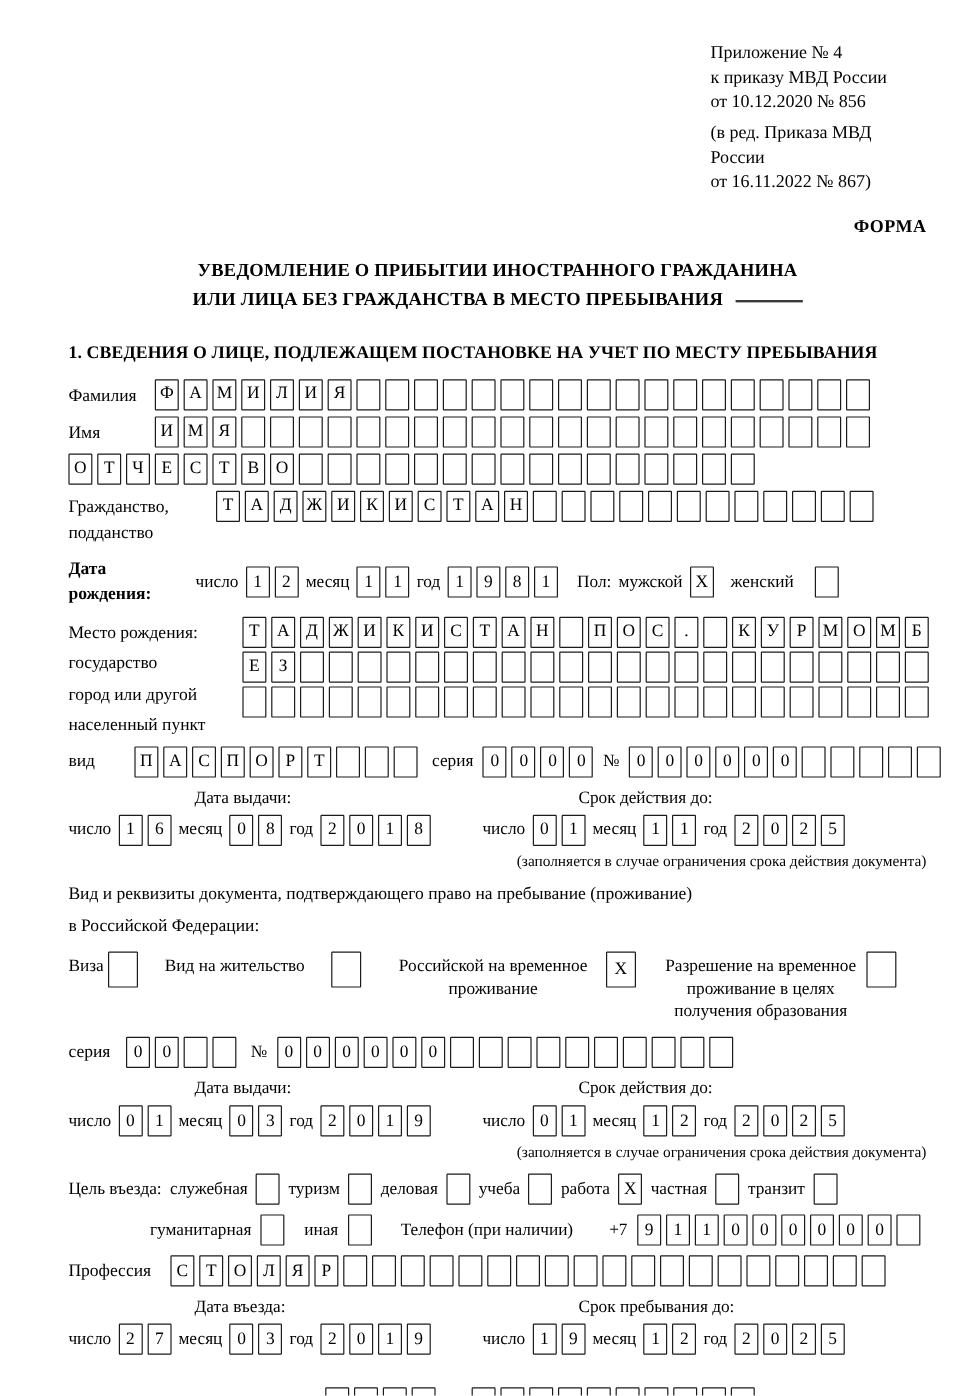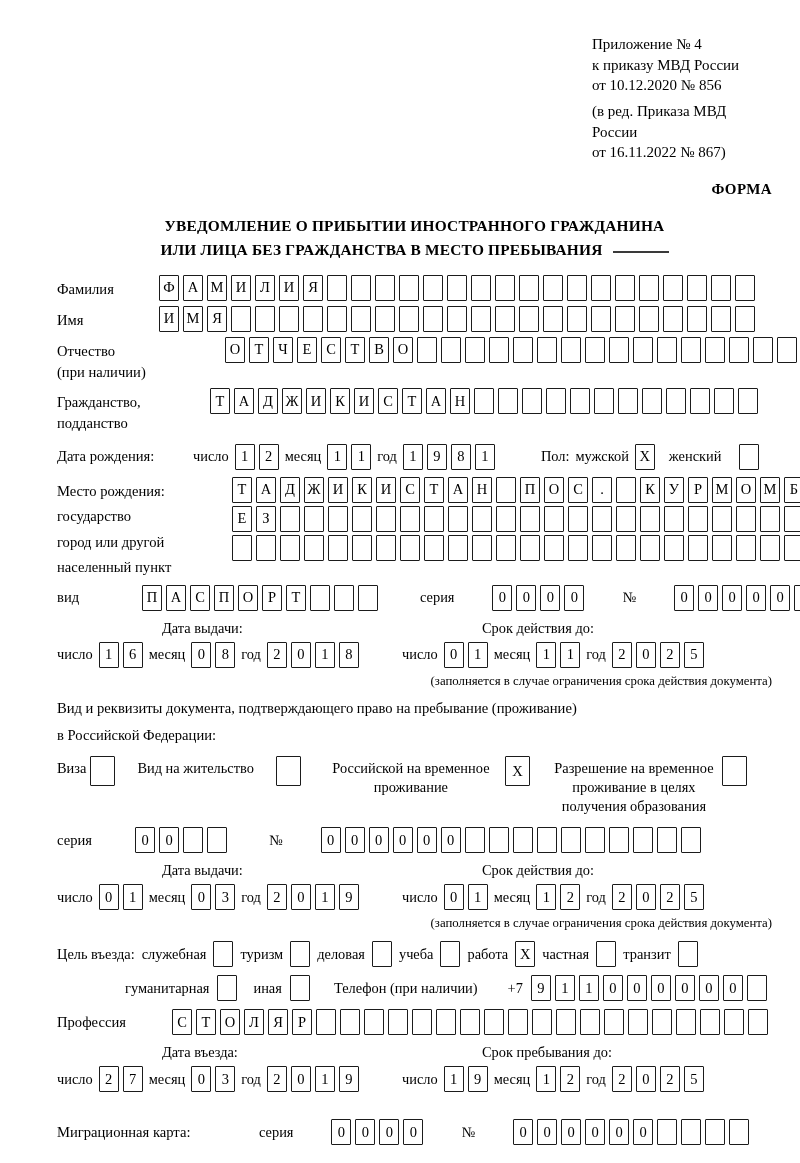--- a/index.html
+++ b/index.html
@@ -10,30 +10,30 @@
   .appendix{width:180px;margin-left:auto;font-size:15px;line-height:1.38;}
   .appendix .grp2{margin-top:5px;}
   .forma{ text-align:right; font-weight:bold; font-size:15px; margin-top:18px; letter-spacing:.4px;}
 
   
   .title{ text-align:center; font-weight:bold; font-size:15.4px; line-height:1.55; margin-top:16px; letter-spacing:.2px;}
   .blank-line{display:inline-block;width:56px;height:2px;background:#3a3a3a;margin-left:10px;vertical-align:2px;}
   .sect{ font-weight:bold; font-size:14.8px; margin-top:24px; letter-spacing:.1px;}
 
   
-  .frow{display:flex;align-items:flex-start;margin-top:5px;flex-wrap:nowrap;gap:30px;}
+  .frow{display:flex;align-items:flex-start;margin-top:5px;flex-wrap:nowrap;}
   .lbl{font-size:14.6px;line-height:1.45;flex:none;padding-top:4px;}
   .lbl2{font-size:14.6px;line-height:1.75;flex:none;padding-top:2px;}
   .boxes{display:flex;gap:4px;flex:none;}
   .bx{flex:none;width:20px;height:26px;box-sizing:border-box;border:1.5px solid #1b1b1b;border-radius:1px;
       display:flex;align-items:center;justify-content:center;font-size:14.5px;background:#fff;}
   .cbx .bx{width:25px;height:30px;}
   .stack{display:flex;flex-direction:column;gap:3px;}
 
-  .w72{width:72px;} .w100{width:100px;} .w123{width:123px;}
+  .w72{width:72px;} .w100{width:100px;font-weight:bold;} .w123{width:123px;}
   .w138{width:138px;} .w145{width:145px;} .w150{width:150px;} .w48{width:48px;}
   .w55{width:55px;} .w85{width:85px;}
 
   .dochead{ text-align:center; font-weight:bold; font-size:14.4px; margin-top:8px;}
 
   .inl{display:flex;align-items:center;gap:6px;flex:none;}
   .sp8{margin-left:8px;} .sp12{margin-left:12px;} .sp16{margin-left:16px;} .sp22{margin-left:22px;}
 
   
   .dhead{position:relative;height:20px;margin-top:9px;font-size:14.4px;}
@@ -67,20 +67,21 @@
     <div>от 16.11.2022 № 867)</div>
   </div>
 
   <div class="forma">ФОРМА</div>
 
   <div class="title">
     <div>УВЕДОМЛЕНИЕ О ПРИБЫТИИ ИНОСТРАННОГО ГРАЖДАНИНА</div>
     <div><span>ИЛИ ЛИЦА БЕЗ ГРАЖДАНСТВА В МЕСТО ПРЕБЫВАНИЯ</span><span class="blank-line"></span></div>
   </div>
 
+  <div class="sect">1. СВЕДЕНИЯ О ЛИЦЕ, ПОДЛЕЖАЩЕМ ПОСТАНОВКЕ НА УЧЕТ ПО МЕСТУ ПРЕБЫВАНИЯ</div>
 
   <div class="frow" style="margin-top:13px;">
     <div class="lbl w72">Фамилия</div>
     <div class="boxes">
         <div class="bx">Ф</div>
         <div class="bx">А</div>
         <div class="bx">М</div>
         <div class="bx">И</div>
         <div class="bx">Л</div>
         <div class="bx">И</div>
@@ -131,24 +132,20 @@
         <div class="bx"></div>
         <div class="bx"></div>
         <div class="bx"></div>
         <div class="bx"></div>
         <div class="bx"></div>
         <div class="bx"></div>
       </div>
   </div>
 
   <div class="frow">
-    <div class="lbl w138">
-      <div>Отчество</div>
-      <div>(при наличии)</div>
-    </div>
     <div class="boxes">
         <div class="bx">О</div>
         <div class="bx">Т</div>
         <div class="bx">Ч</div>
         <div class="bx">Е</div>
         <div class="bx">С</div>
         <div class="bx">Т</div>
         <div class="bx">В</div>
         <div class="bx">О</div>
         <div class="bx"></div>

